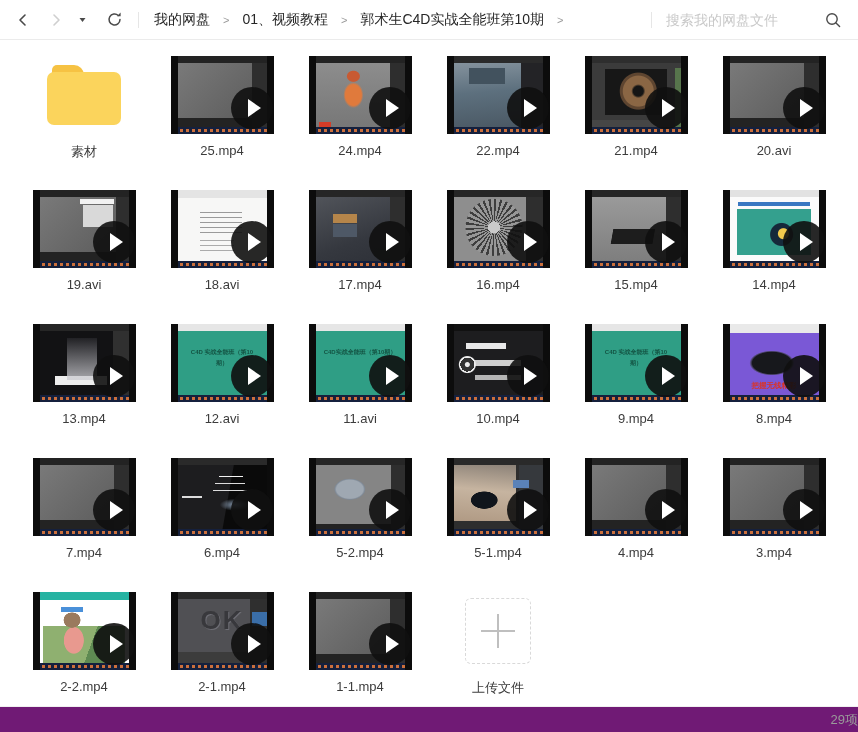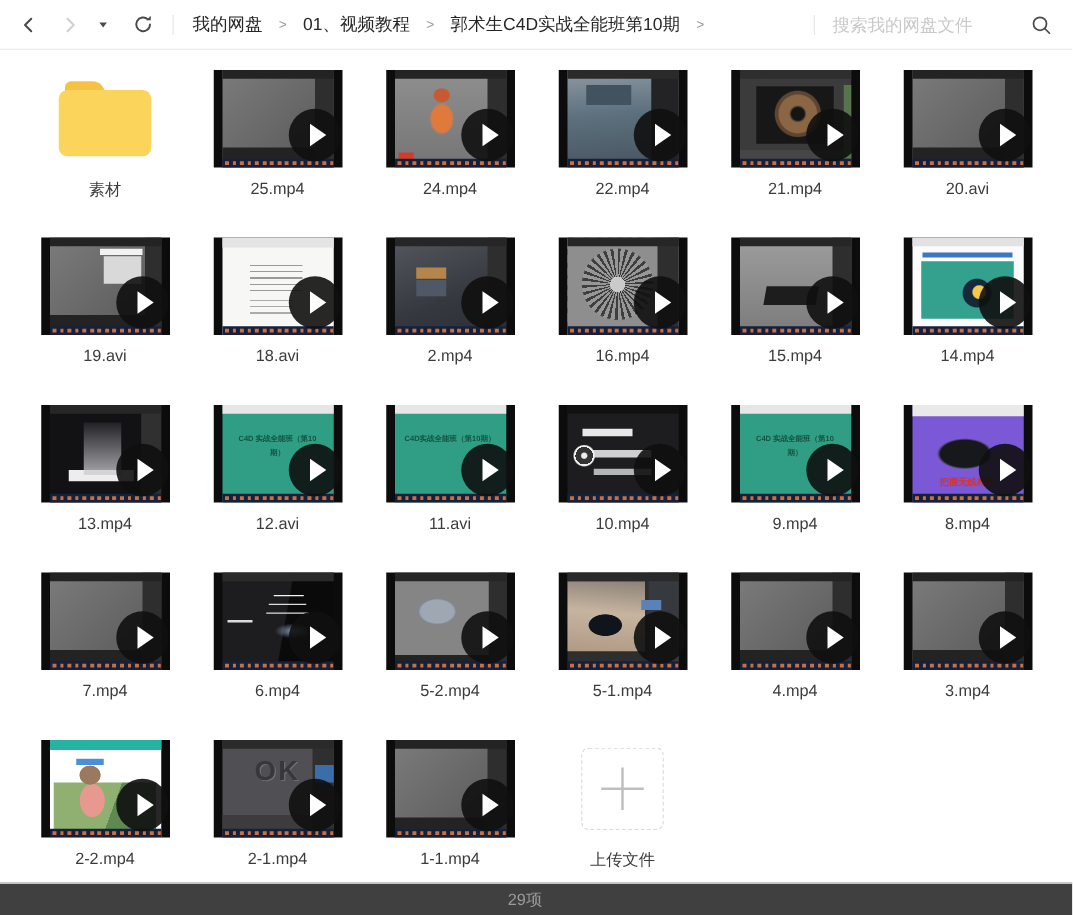--- a/index.html
+++ b/index.html
@@ -152,33 +152,33 @@
     radial-gradient(ellipse 10px 9px at 36% 36%, #9a7a5e 82%, transparent 87%) no-repeat,
     radial-gradient(ellipse 12px 16px at 38% 62%, #e8998f 80%, transparent 86%) no-repeat,
     linear-gradient(110deg,#8fb070 0 55%,#5e8a52 55%) 50% 115%/92% 62% no-repeat,
     #fff; }
   .scene-ok-letters { background:
     linear-gradient(#2a2a2a,#2a2a2a) 0 0/100% 7px no-repeat,
     linear-gradient(#3a6ea8,#3a6ea8) 100% 32%/15px 14px no-repeat,
     linear-gradient(#2f2f2f,#2f2f2f) 100% 0/17px 100% no-repeat,
     linear-gradient(#3c3c3c,#3c3c3c) 0 100%/100% 18px no-repeat,
     linear-gradient(#505054,#505054); }
-  .thumb-text.tt-ok-letters { top:8%; font-size:22px; color:#38383c; letter-spacing:2px; text-shadow:1px 1px 0 #6d6d74; }
+  .thumb-text.tt-ok-letters { top:8%; font-size:26px; color:#38383c; letter-spacing:2px; text-shadow:1px 1px 0 #6d6d74; }
   .scene-green-slide { background: linear-gradient(#e6e6e6,#e6e6e6) 0 0/100% 7px no-repeat, #2aa578; }
   .thumb-text.tt-green-slide { color:#fff; font-size:7px; top:34%; }
 
   
   .upload-box { width:66px; height:66px; border:1px dashed #d9d9d9; border-radius:6px; position:relative; background:#fff; }
   .upload-box::before, .upload-box::after { content:""; position:absolute; background:#bfbfbf; }
   .upload-box::before { left:50%; top:15px; width:2px; height:34px; margin-left:-1px; }
   .upload-box::after  { top:50%; left:15px; height:2px; width:34px; margin-top:-1px; }
 
   
-  .footer { position:absolute; left:0; right:0; bottom:0; height:26px; border-top:1px solid #f0f0f0; background:#404040;
-            display:flex; align-items:center; justify-content:center; padding-right:18px; font-size:13px; color:#9a9a9a; }
+  .footer { position:absolute; left:0; right:0; bottom:0; height:26px; border-top:1px solid #f0f0f0; background:#701a75;
+            display:flex; align-items:center; justify-content:flex-end; font-size:13px; color:#9a9a9a; }
 </style>
 </head>
 <body>
 
 <div class="app">
 
   <div class="topbar">
     <div class="navbtns">
       <button class="navbtn">
         <span style="display:flex;">
@@ -336,21 +336,21 @@
   <div class="cell">
     <div class="thumb-area">
 
       <div class="vthumb">
         <div class="vscreen scene-orange-cube"></div>
 
         <div class="vsub"></div>
         <div class="play"></div>
       </div>
     </div>
-    <div class="fname">2.mp4</div>
+    <div class="fname">17.mp4</div>
   </div>
 
   <div class="cell">
     <div class="thumb-area">
 
       <div class="vthumb">
         <div class="vscreen scene-radial-burst"></div>
 
         <div class="vsub"></div>
         <div class="play"></div>

